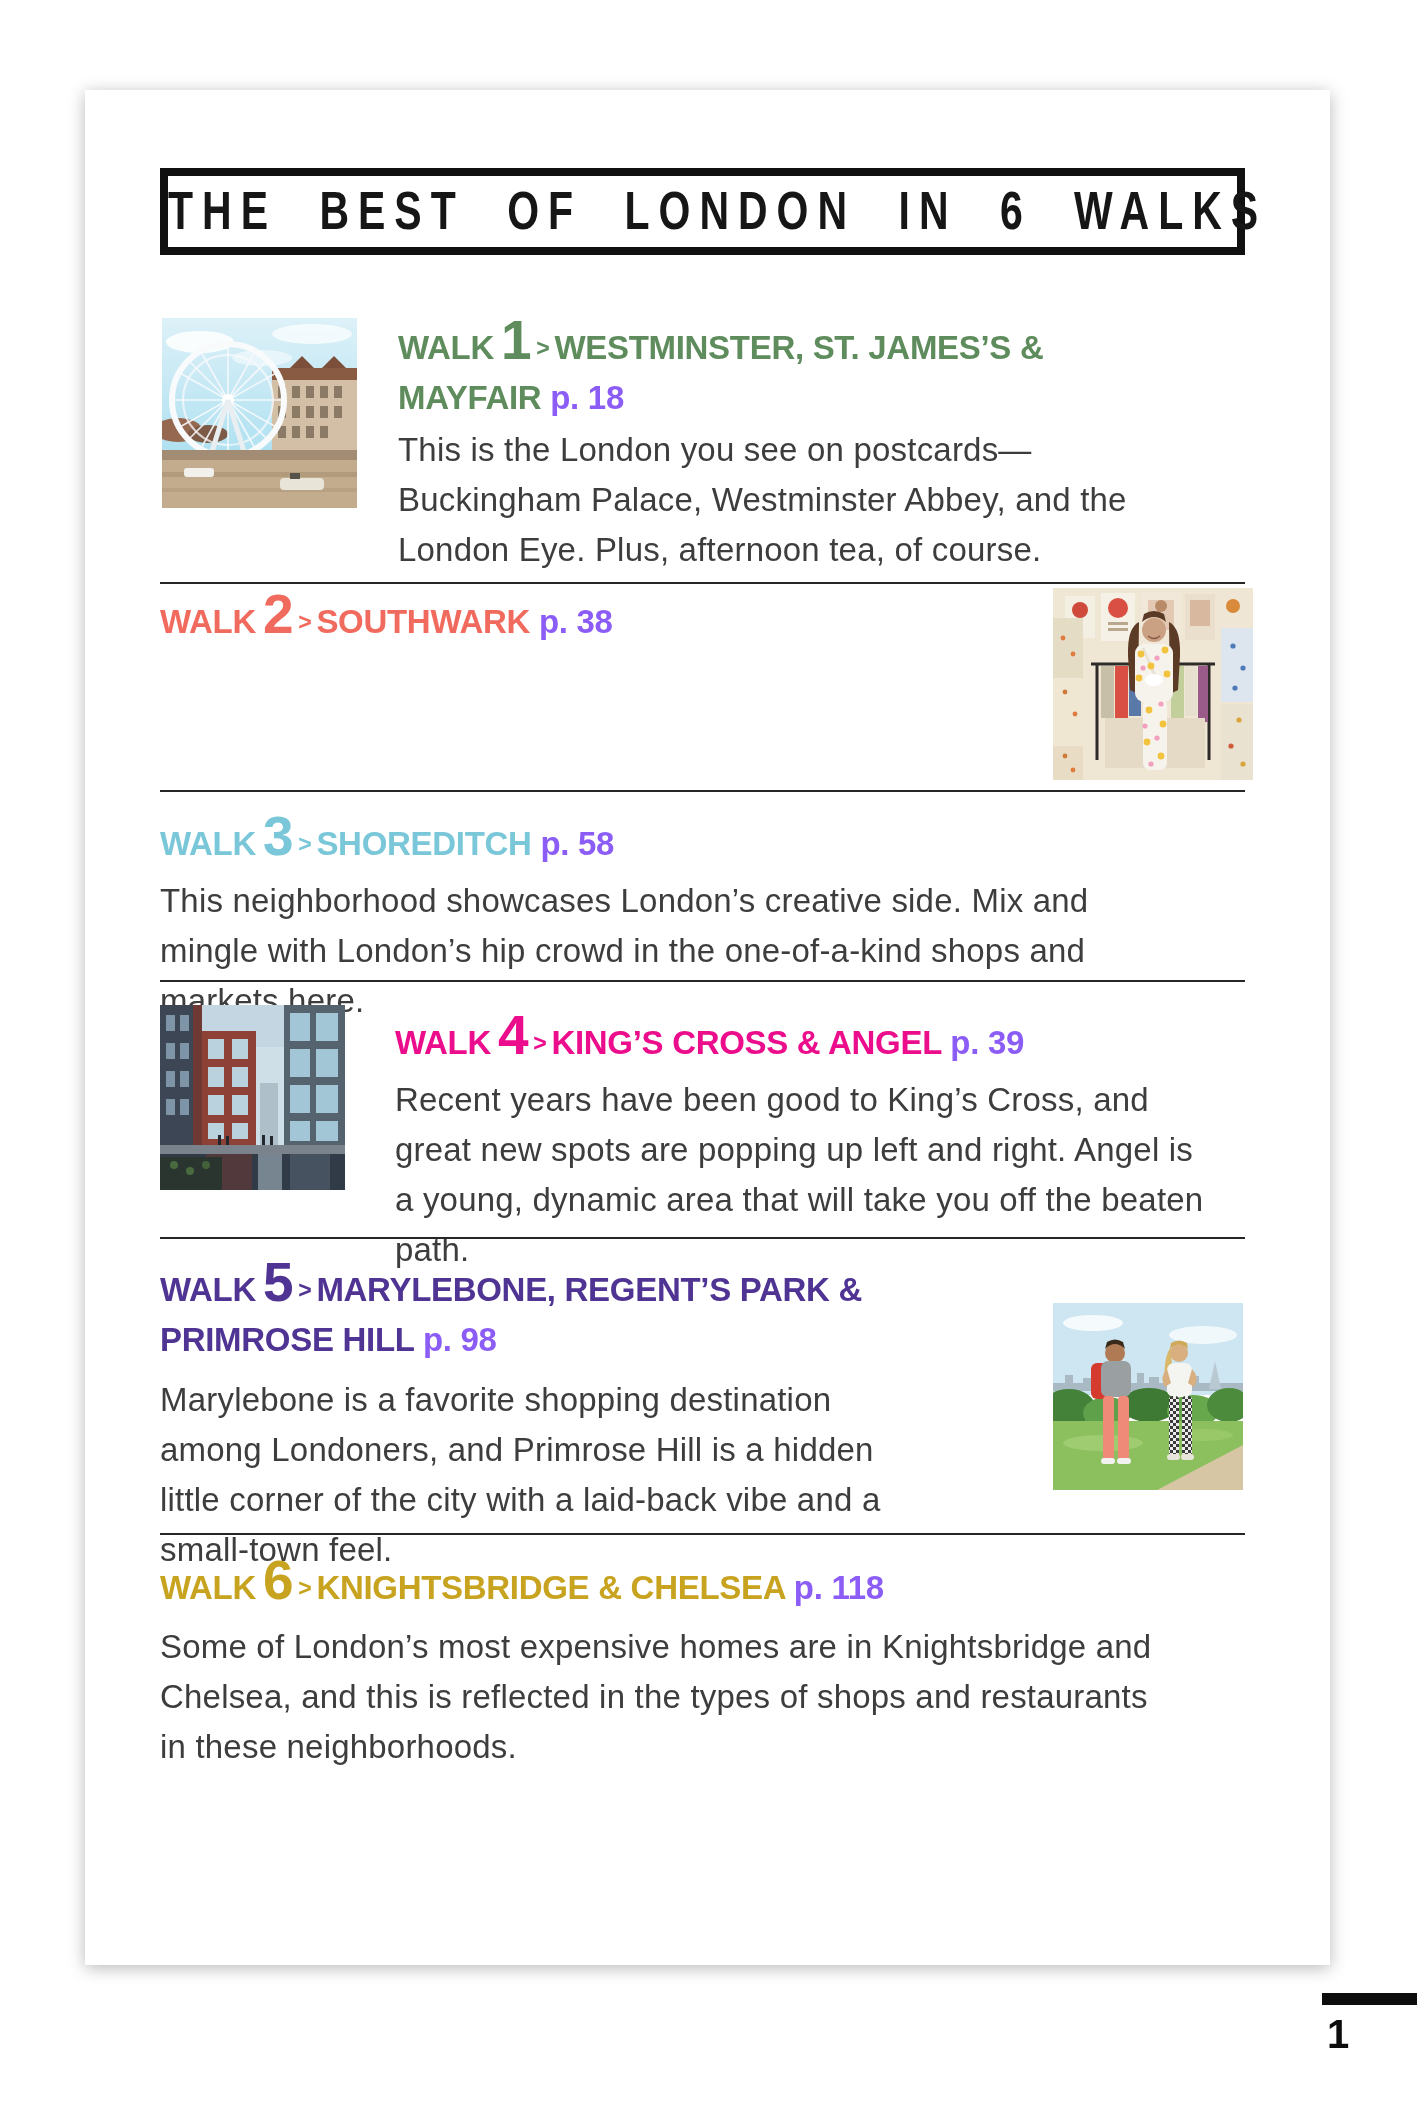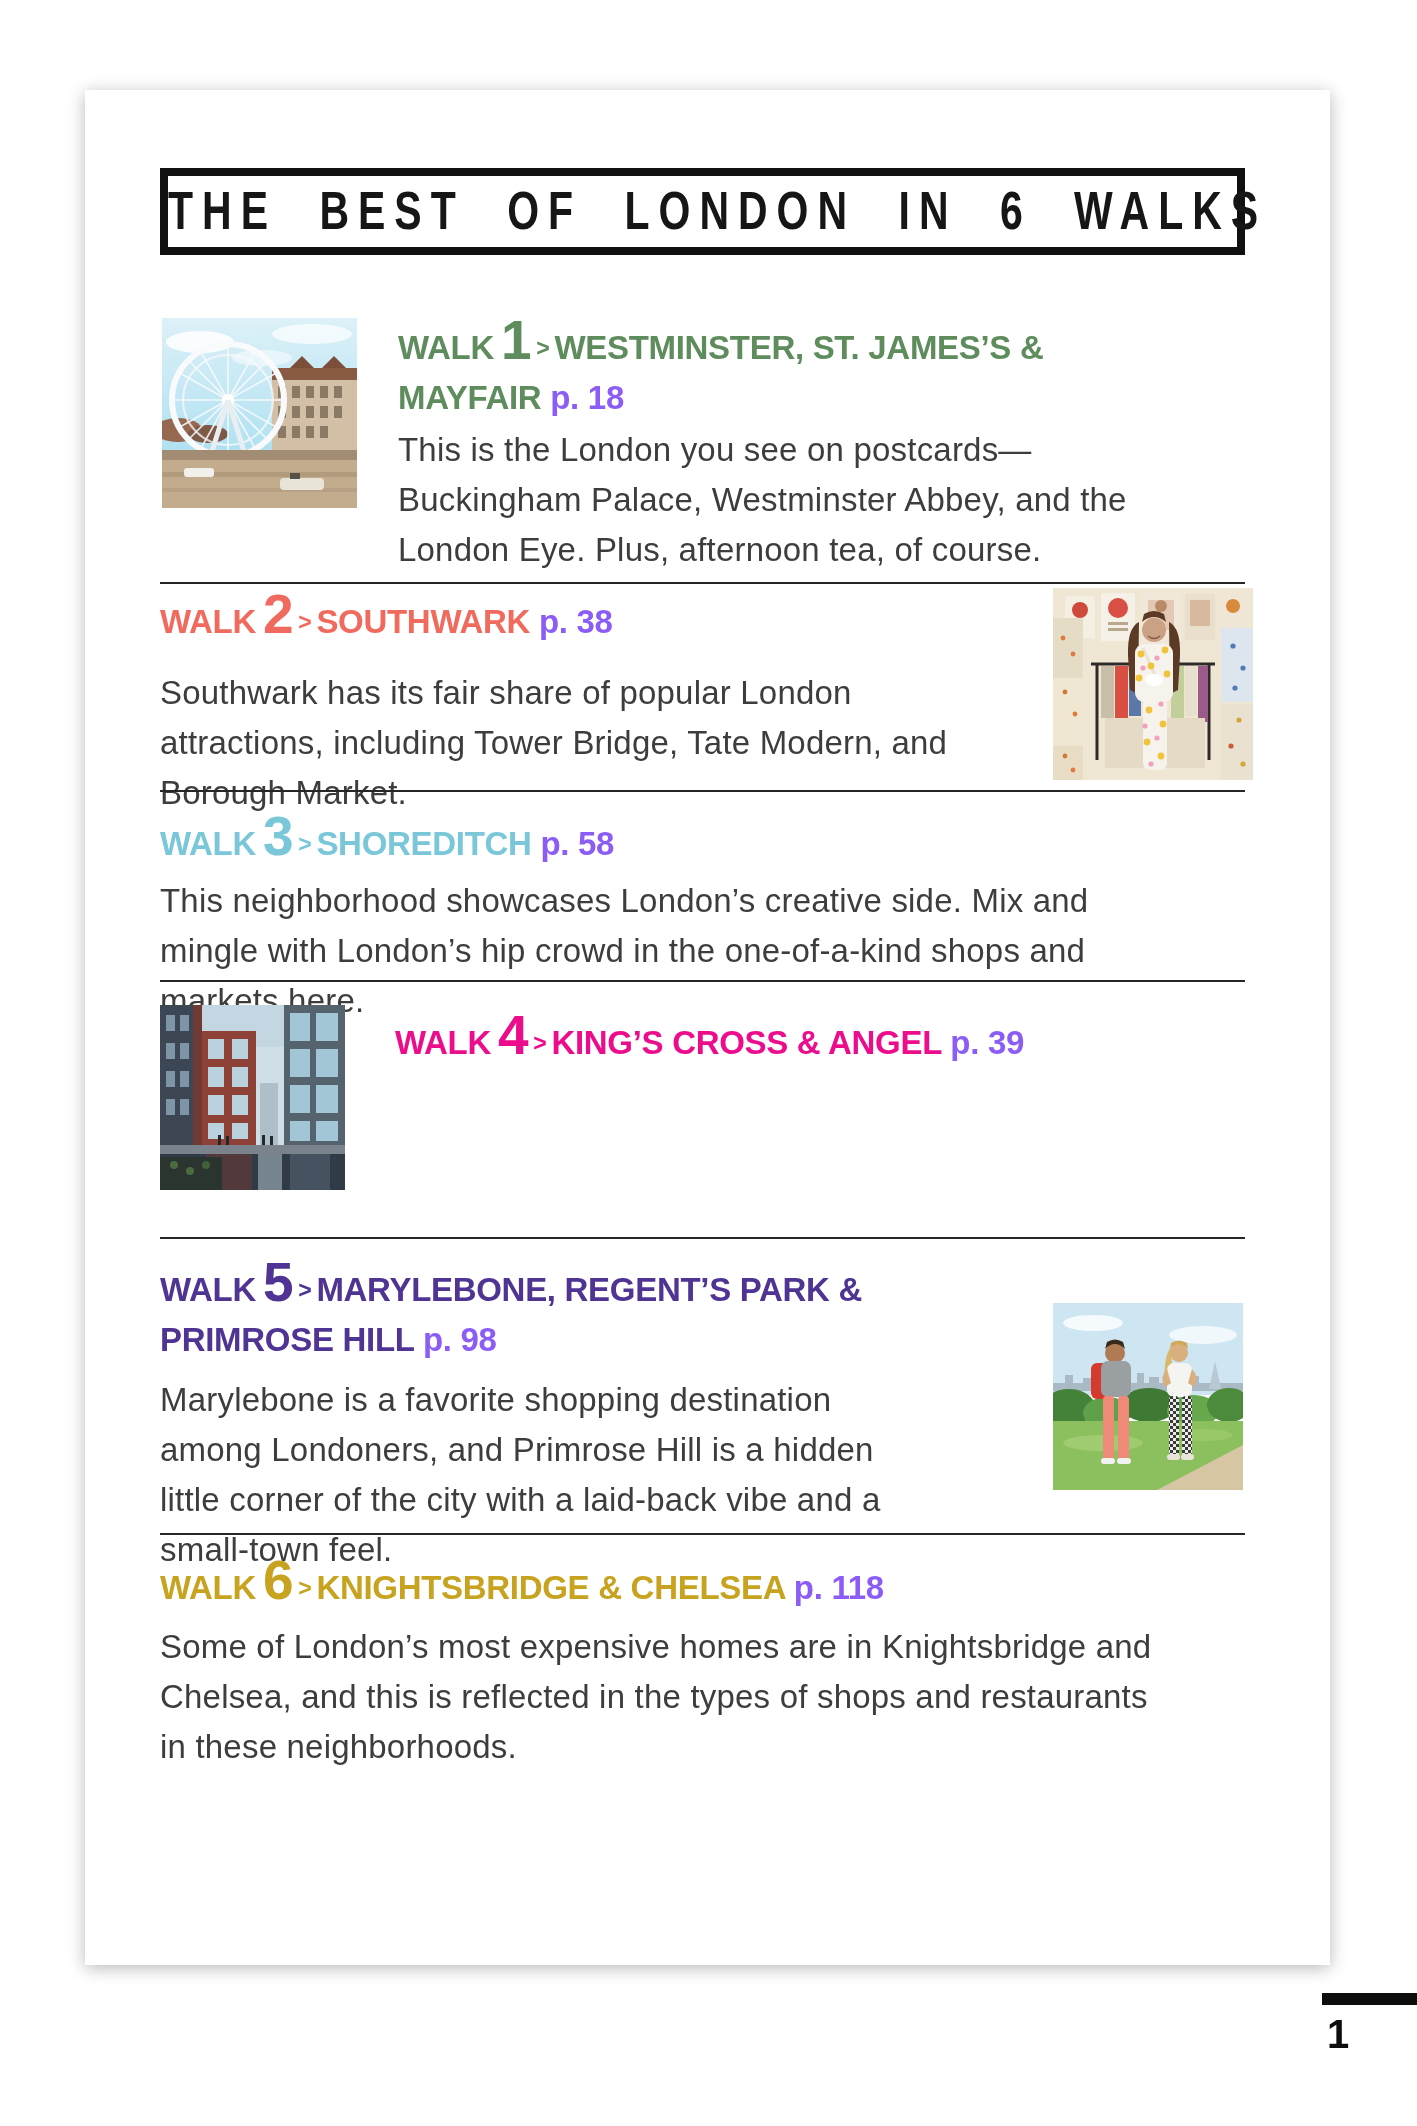--- a/index.html
+++ b/index.html
@@ -116,21 +116,20 @@
       <span class="pref">p. 18</span>
     </h2>
     <p class="walk-body" style="left:313px; top:335px; width:800px;">This is the London you see on postcards—Buckingham Palace, Westminster Abbey, and the London Eye. Plus, afternoon tea, of course.</p>
 
     <div class="rule" style="top:492px;"></div>
 
     <h2 class="walk-heading" style="left: 75px; top: 504px; width: 860px; color: rgb(241, 106, 94);">
       <span>WALK</span><span class="num">2</span><span class="sep">&gt;</span><span>SOUTHWARK</span>
       <span class="pref">p. 38</span>
     </h2>
-    <p class="walk-body" style="left:75px; top:578px; width:800px;">Southwark has its fair share of popular London attractions, including Tower Bridge, Tate Modern, and Borough Market.</p>
     <div class="photo" style="left:968px; top:498px;">
       <svg width="200" height="192" viewBox="0 0 200 192">
         <rect width="200" height="192" fill="#efe6d4"></rect>
         <rect x="12" y="8" width="30" height="42" fill="#f4efe3"></rect>
           <circle cx="27" cy="22" r="8" fill="#cf4a3a"></circle>
         <rect x="48" y="5" width="34" height="48" fill="#f6f1e6"></rect>
           <circle cx="65" cy="20" r="10" fill="#d94f43"></circle>
           <rect x="55" y="34" width="20" height="3" fill="#b9a88e"></rect>
           <rect x="55" y="40" width="20" height="3" fill="#b9a88e"></rect>
         <rect x="88" y="4" width="40" height="52" fill="#f2e8da"></rect>
@@ -267,20 +266,21 @@
         <rect x="0" y="152" width="62" height="33" fill="#2a3530"></rect>
         <circle cx="14" cy="160" r="4" fill="#4a6b3f"></circle>
           <circle cx="30" cy="166" r="4" fill="#4a6b3f"></circle>
         <circle cx="46" cy="160" r="4" fill="#42603a"></circle>
       </svg>
     </div>
     <h2 class="walk-heading" style="left: 310px; top: 925px; width: 820px; color: rgb(235, 13, 140);">
       <span>WALK</span><span class="num">4</span><span class="sep">&gt;</span><span>KING’S CROSS &amp; ANGEL</span>
       <span class="pref">p. 39</span>
     </h2>
+    <p class="walk-body" style="left:310px; top:985px; width:820px;">Recent years have been good to King’s Cross, and great new spots are popping up left and right. Angel is a young, dynamic area that will take you off the beaten path.</p>
 
     <div class="rule" style="top:1147px;"></div>
 
     <h2 class="walk-heading" style="left: 75px; top: 1172px; width: 820px; color: rgb(79, 52, 147);">
       <span>WALK</span><span class="num">5</span><span class="sep">&gt;</span><span>MARYLEBONE, REGENT’S PARK &amp; PRIMROSE HILL</span>
       <span class="pref">p. 98</span>
     </h2>
     <p class="walk-body" style="left:75px; top:1285px; width:780px;">Marylebone is a favorite shopping destination among Londoners, and Primrose Hill is a hidden little corner of the city with a laid-back vibe and a small-town feel.</p>
     <div class="photo" style="left:968px; top:1213px;">
       <svg width="190" height="187" viewBox="0 0 190 187">

